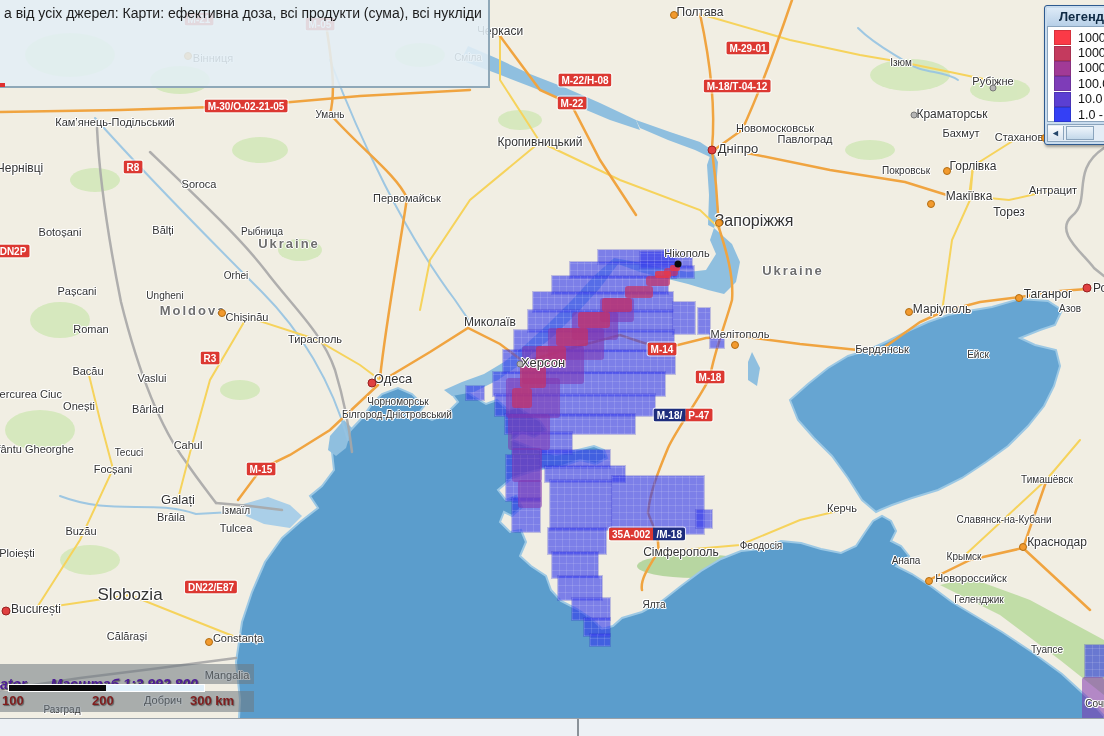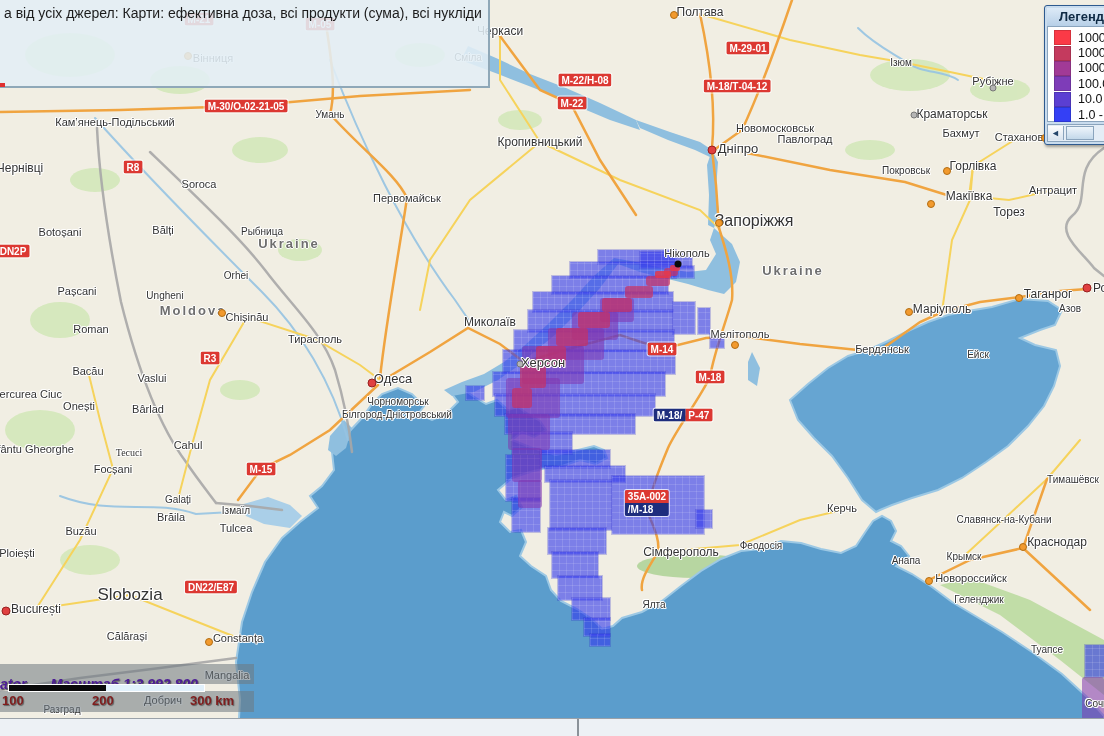--- a/index.html
+++ b/index.html
@@ -246,21 +246,21 @@
       <div class="city" style="left: 393px; top: 378px; font-size: 13px;">Одеса</div>
       <div class="city" style="left: 398px; top: 401px; font-size: 10px;">Чорноморськ</div>
       <div class="city" style="left: 397px; top: 414px; font-size: 10px;">Білгород-Дністровський</div>
       <div class="city" style="left: 740px; top: 334px; font-size: 11px;">Мелітополь</div>
       <div class="city" style="left: 882px; top: 349px; font-size: 11px;">Бердянськ</div>
       <div class="city" style="left: 942px; top: 309px; font-size: 12px;">Маріуполь</div>
       <div class="city" style="left: 1048px; top: 294px; font-size: 12px;">Таганрог</div>
       <div class="city" style="left: 1070px; top: 308px; font-size: 10px;">Азов</div>
       <div class="city" style="left: 1100px; top: 288px; font-size: 12px;">Ро</div>
       <div class="city" style="left: 978px; top: 354px; font-size: 10px;">Ейск</div>
-      <div class="city" style="left: 1047px; top: 479px; font-size: 10px; margin-left: 26px;">Тимашёвск</div>
+      <div class="city" style="left: 1047px; top: 479px; font-size: 10px;">Тимашёвск</div>
       <div class="city" style="left: 1004px; top: 519px; font-size: 10px;">Славянск-на-Кубани</div>
       <div class="city" style="left: 1057px; top: 542px; font-size: 12px;">Краснодар</div>
       <div class="city" style="left: 964px; top: 556px; font-size: 10px;">Крымск</div>
       <div class="city" style="left: 906px; top: 560px; font-size: 10px;">Анапа</div>
       <div class="city" style="left: 971px; top: 578px; font-size: 11px;">Новороссийск</div>
       <div class="city" style="left: 979px; top: 599px; font-size: 10px;">Геленджик</div>
       <div class="city" style="left: 1047px; top: 649px; font-size: 10px;">Туапсе</div>
       <div class="city" style="left: 1097px; top: 703px; font-size: 10px;">Сочи</div>
       <div class="city" style="left: 842px; top: 508px; font-size: 11px;">Керчь</div>
       <div class="city" style="left: 761px; top: 545px; font-size: 10px;">Феодосія</div>
@@ -276,23 +276,23 @@
       <div class="city" style="left: 60px; top: 232px; font-size: 11px;">Botoșani</div>
       <div class="city" style="left: 77px; top: 291px; font-size: 11px;">Pașcani</div>
       <div class="city" style="left: 91px; top: 329px; font-size: 11px;">Roman</div>
       <div class="city" style="left: 88px; top: 371px; font-size: 11px;">Bacău</div>
       <div class="city" style="left: 152px; top: 370px; font-size: 11px; margin-top: 8px;">Vaslui</div>
       <div class="city" style="left: 25px; top: 394px; font-size: 11px;">Miercurea Ciuc</div>
       <div class="city" style="left: 79px; top: 406px; font-size: 11px;">Onești</div>
       <div class="city" style="left: 148px; top: 409px; font-size: 11px;">Bârlad</div>
       <div class="city" style="left: 188px; top: 445px; font-size: 11px;">Cahul</div>
       <div class="city" style="left: 32px; top: 449px; font-size: 11px;">Sfântu Gheorghe</div>
-      <div class="city" style="left: 129px; top: 452px; font-size: 10px; font-family: Liberation Serif, serif;">Tecuci</div>
+      <div class="city" style="left: 129px; top: 452px; font-size: 10px;">Tecuci</div>
       <div class="city" style="left: 113px; top: 469px; font-size: 11px;">Focșani</div>
-      <div class="city" style="left: 178px; top: 499px; font-size: 10px;">Galați</div>
+      <div class="city" style="left: 178px; top: 499px; font-size: 13px;">Galați</div>
       <div class="city" style="left: 236px; top: 510px; font-size: 10px;">Ізмаїл</div>
       <div class="city" style="left: 171px; top: 517px; font-size: 11px;">Brăila</div>
       <div class="city" style="left: 236px; top: 528px; font-size: 11px;">Tulcea</div>
       <div class="city" style="left: 81px; top: 531px; font-size: 11px;">Buzău</div>
       <div class="city" style="left: 17px; top: 553px; font-size: 11px;">Ploiești</div>
       <div class="city" style="left: 36px; top: 609px; font-size: 12px;">București</div>
       <div class="city" style="left: 130px; top: 595px; font-size: 17px;">Slobozia</div>
       <div class="city" style="left: 127px; top: 636px; font-size: 11px;">Călărași</div>
       <div class="city" style="left: 238px; top: 638px; font-size: 11px;">Constanța</div>
       <div class="city" style="left: 227px; top: 675px; font-size: 11px;">Mangalia</div>
@@ -361,21 +361,21 @@
       <div class="badge" style="left: 662px; top: 349px;">
         <span class="red">М-14</span>
       </div>
       <div class="badge" style="left: 710px; top: 377px;">
         <span class="red">М-18</span>
       </div>
       <div class="badge" style="left: 683px; top: 415px;">
         <span class="navy">М-18/</span>
         <span class="red">Р-47</span>
       </div>
-      <div class="badge" style="left: 647px; top: 503px; flex-direction: column;">
+      <div class="badge" style="left: 647px; top: 534px;">
         <span class="red">35А-002</span>
         <span class="navy">/М-18</span>
       </div>
     </div>
 
   <div id="scalewrap">
     <div class="gstrip" id="gs1"></div>
     <div class="gstrip" id="gs2"></div>
     <div id="scaletext"><span class="pref">ator</span><span>Масштаб 1:3 992 800</span></div>
     <div id="sbar-b"></div>

